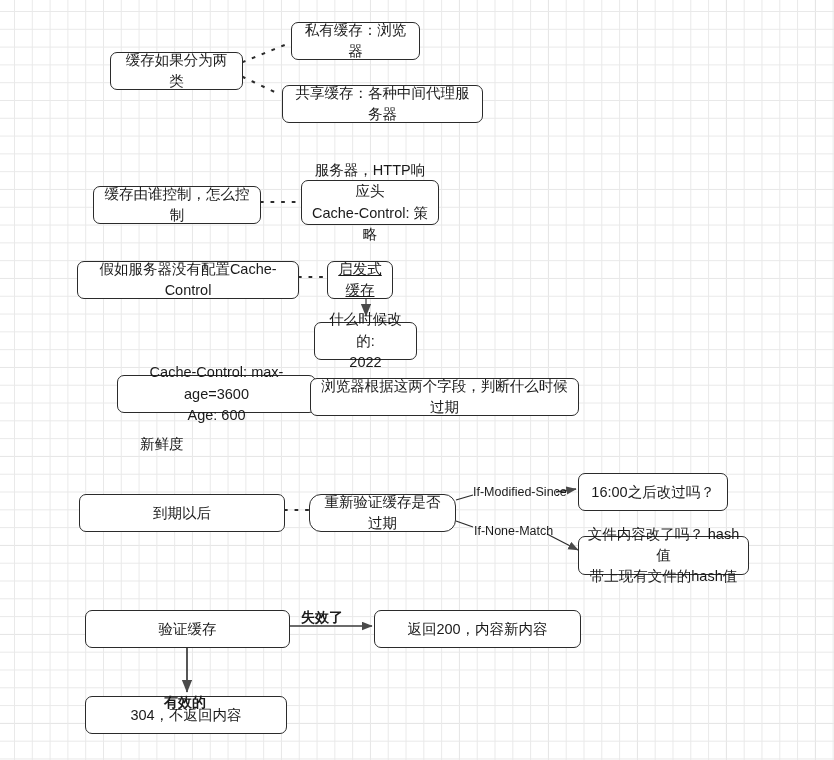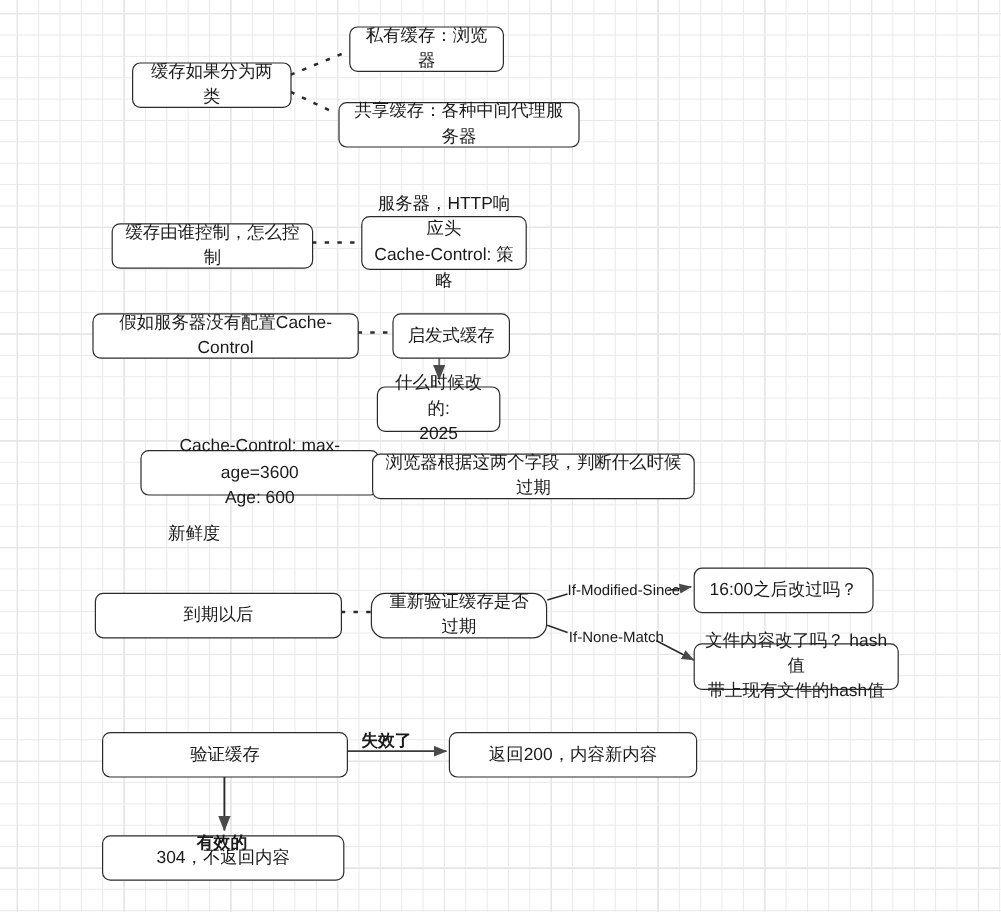--- a/index.html
+++ b/index.html
@@ -132,24 +132,24 @@
 
   <div class="node" style="left:282px; top:85px; width:201px; height:32px;">共享缓存：各种中间代理服务器</div>
 
   <div class="node" style="left:93px; top:186px; width:168px; height:32px;">缓存由谁控制，怎么控制</div>
 
   <div class="node" style="left:301px; top:180px; width:138px; height:45px;">服务器，HTTP响应头
 Cache-Control: 策略</div>
 
   <div class="node" style="left:77px; top:261px; width:222px; height:32px;">假如服务器没有配置Cache-Control</div>
 
-  <div class="node" style="left:327px; top:261px; width:98px; height:32px;">启发式缓存</div>
+  <div class="node" style="left:327px; top:261px; width:66px; height:32px;text-decoration:underline;">启发式缓存</div>
 
   <div class="node" style="left:314px; top:322px; width:103px; height:38px;">什么时候改的:
-2025</div>
+2022</div>
 
   <div class="node" style="left:77px; top:375px; width:199px; height:37px;margin-left:40px;">Cache-Control: max-age=3600
 Age: 600</div>
 
   <div class="node" style="left:310px; top:378px; width:269px; height:30px;">浏览器根据这两个字段，判断什么时候过期</div>
 
   <div class="node" style="left:79px; top:494px; width:206px; height:32px;">到期以后</div>
 
   <div class="node" style="left:309px; top:494px; width:147px; height:32px;border-radius:12px;">重新验证缓存是否过期</div>
 

